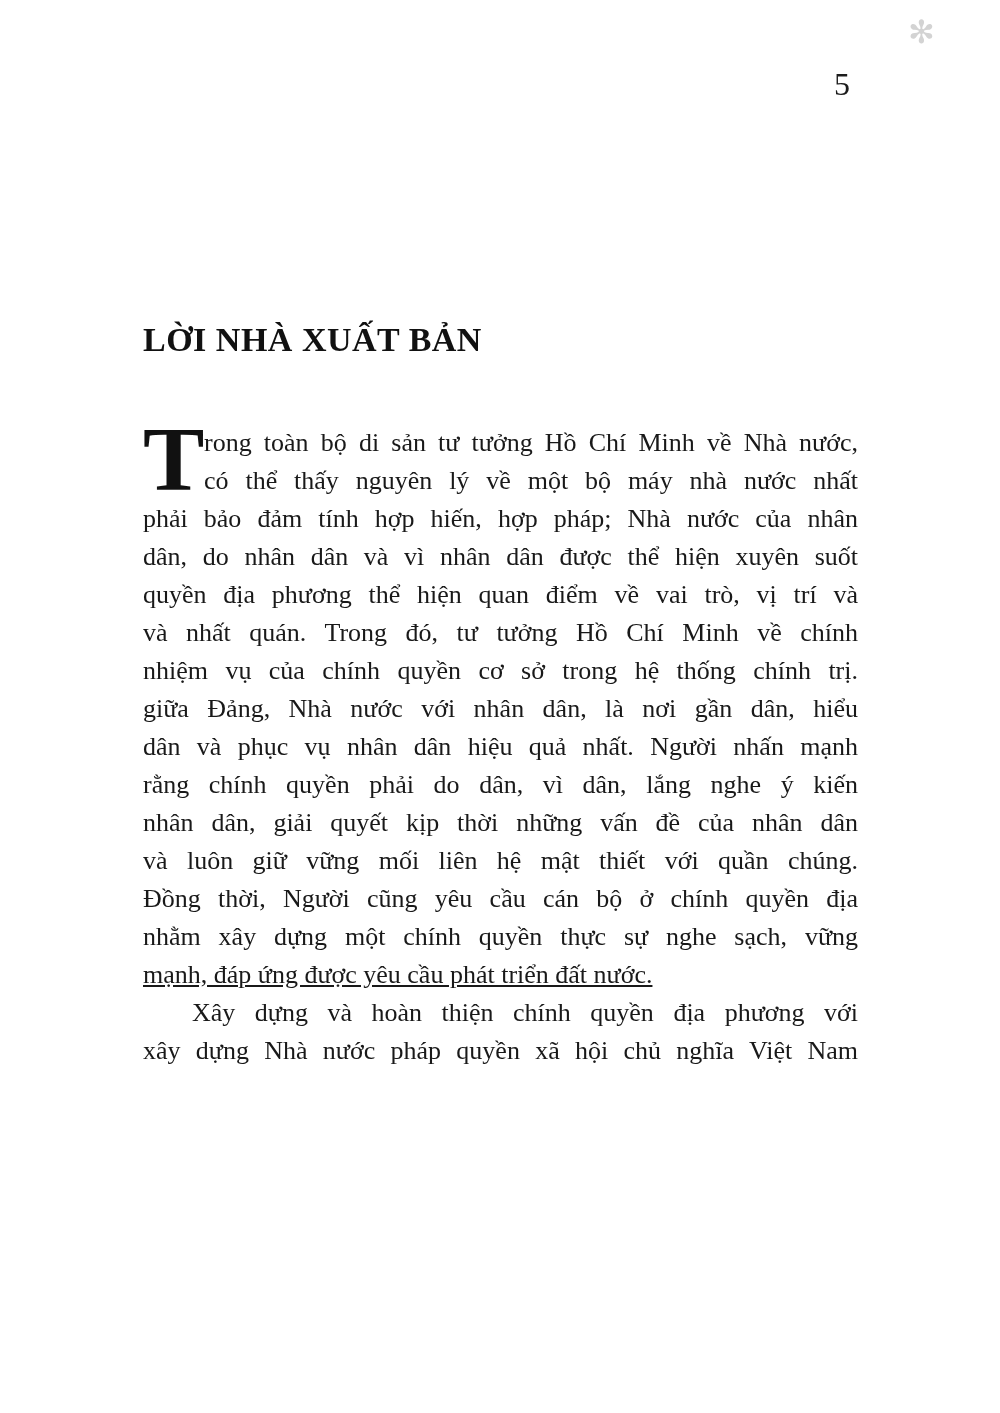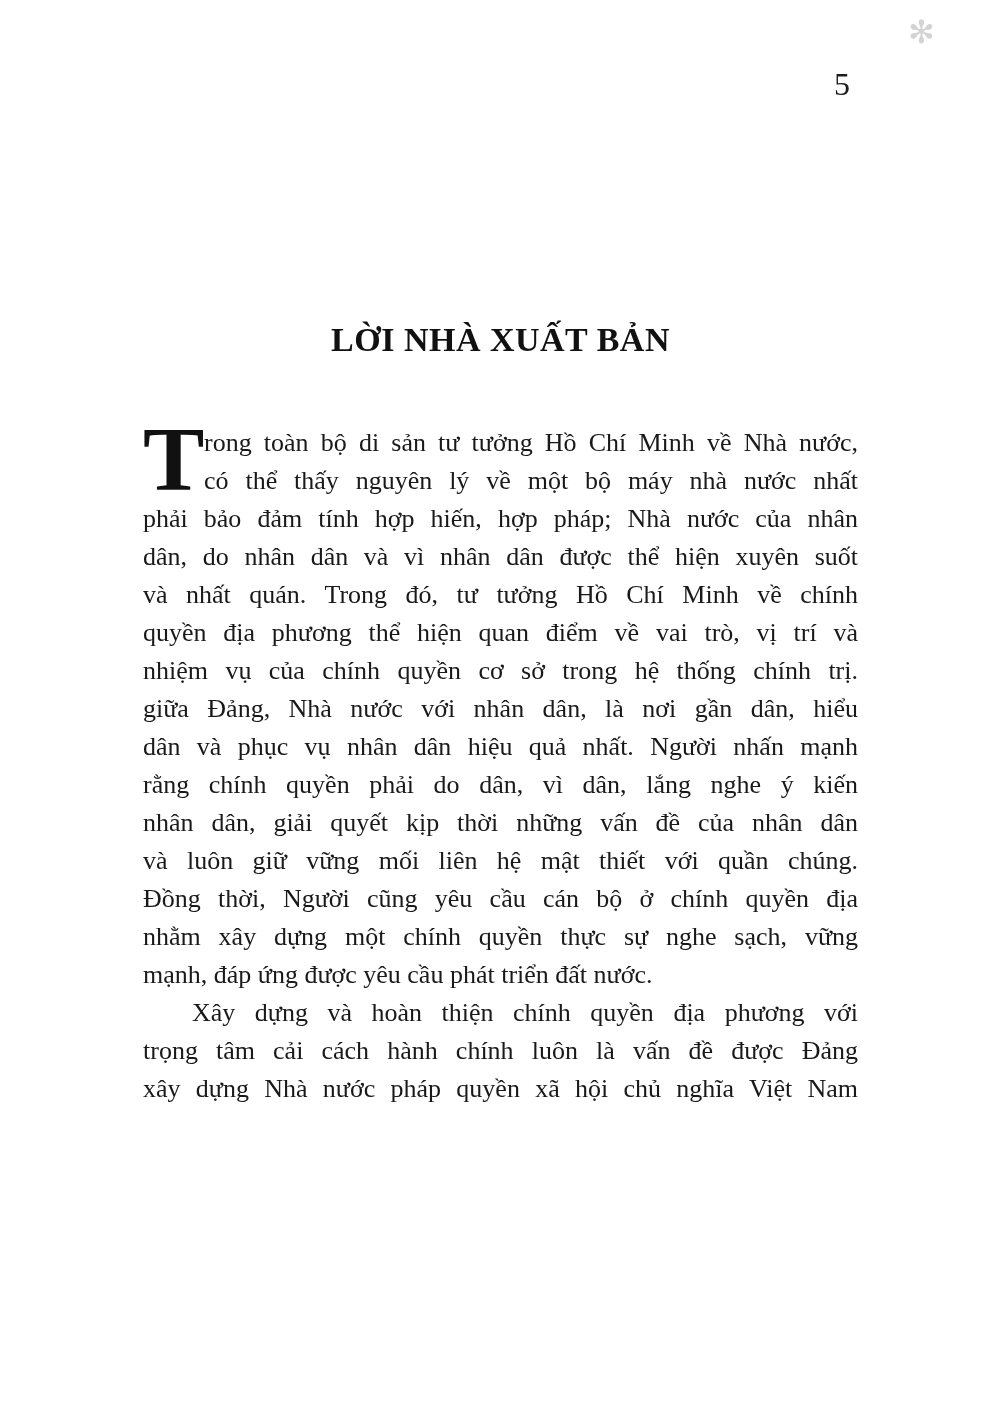--- a/index.html
+++ b/index.html
@@ -34,21 +34,20 @@
     font-size: 32px;
     line-height: 36px;
     color: #1c1c1c;
   }
   .title {
     position: absolute;
     top: 320px;
     left: 143px;
     width: 715px;
     margin: 0;
-    text-align: center;
     font-size: 34px;
     line-height: 40px;
     font-weight: bold;
     letter-spacing: 0.5px;
     color: #111111;
   }
   .body-text {
     position: absolute;
     top: 424px;
     left: 143px;
@@ -62,20 +61,21 @@
     line-height: 38px;
     font-size: 26px;
     text-align: justify;
     text-align-last: justify;
     overflow: hidden;
     white-space: normal;
   }
   
   .para-1 .line:last-child {
     text-align-last: left;
+    text-decoration: underline;
   }
   
   .para-2 .line:first-child {
     text-indent: 49px;
   }
   .dropcap {
     float: left;
     width: 52px;
     height: 76px;
     margin-right: 9px;
@@ -97,34 +97,33 @@
   <h1 class="title">LỜI NHÀ XUẤT BẢN</h1>
 
   <div class="body-text">
 
     <div class="para para-1">
       <span class="dropcap">T</span>
     <div class="line">rong toàn bộ di sản tư tưởng Hồ Chí Minh về Nhà nước,</div>
         <div class="line">có thể thấy nguyên lý về một bộ máy nhà nước nhất</div>
         <div class="line">phải bảo đảm tính hợp hiến, hợp pháp; Nhà nước của nhân</div>
         <div class="line">dân, do nhân dân và vì nhân dân được thể hiện xuyên suốt</div>
+        <div class="line">quyền địa phương thể hiện quan điểm về vai trò, vị trí và</div>
         <div class="line">và nhất quán. Trong đó, tư tưởng Hồ Chí Minh về chính</div>
-        <div class="line">quyền địa phương thể hiện quan điểm về vai trò, vị trí và</div>
         <div class="line">nhiệm vụ của chính quyền cơ sở trong hệ thống chính trị.</div>
         <div class="line">giữa Đảng, Nhà nước với nhân dân, là nơi gần dân, hiểu</div>
         <div class="line">dân và phục vụ nhân dân hiệu quả nhất. Người nhấn mạnh</div>
         <div class="line">rằng chính quyền phải do dân, vì dân, lắng nghe ý kiến</div>
         <div class="line">nhân dân, giải quyết kịp thời những vấn đề của nhân dân</div>
         <div class="line">và luôn giữ vững mối liên hệ mật thiết với quần chúng.</div>
         <div class="line">Đồng thời, Người cũng yêu cầu cán bộ ở chính quyền địa</div>
         <div class="line">nhằm xây dựng một chính quyền thực sự nghe sạch, vững</div>
         <div class="line">mạnh, đáp ứng được yêu cầu phát triển đất nước.</div>
       </div>
 
     <div class="para para-2">
         <div class="line">Xây dựng và hoàn thiện chính quyền địa phương với</div>
-        <div class="line">trọng tâm cải cách hành chính luôn là vấn đề được Đảng</div>
         <div class="line">xây dựng Nhà nước pháp quyền xã hội chủ nghĩa Việt Nam</div>
       </div>
 
   </div>
 
 </div>
 
 </body></html>

